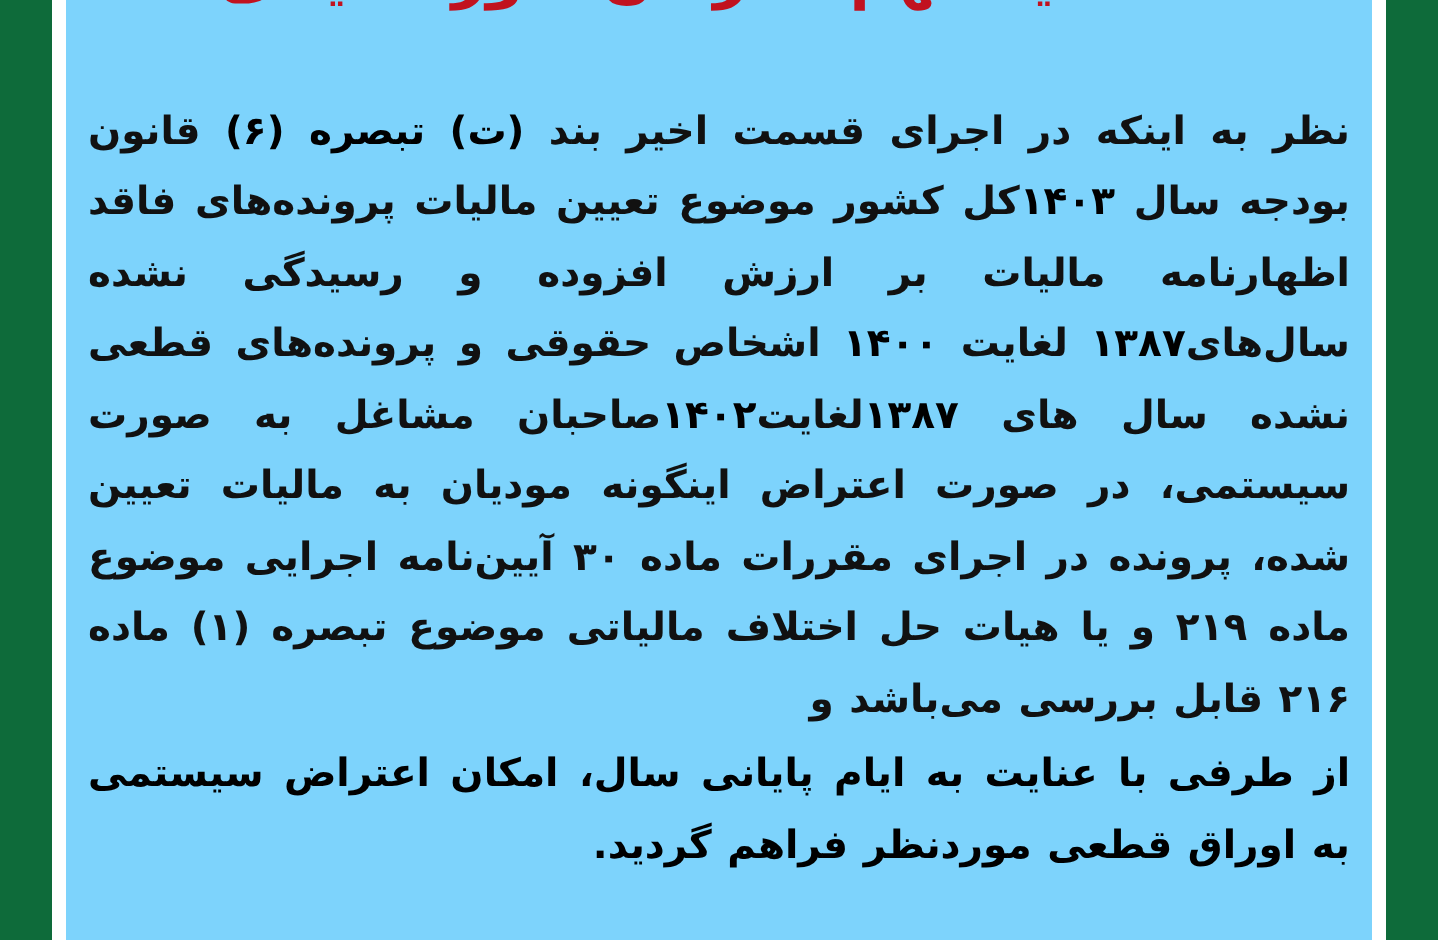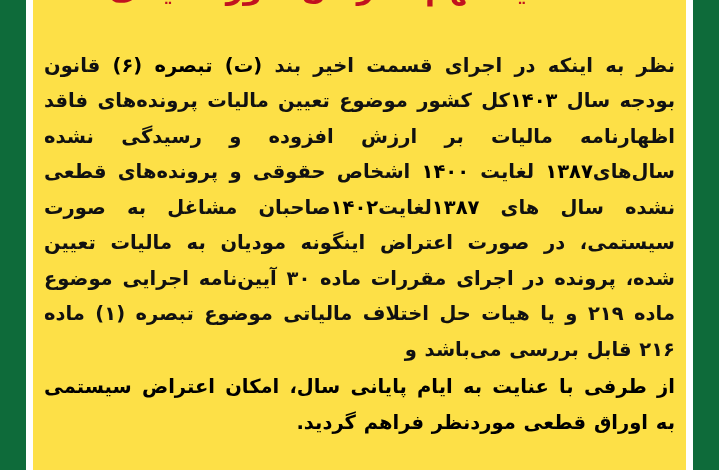--- a/index.html
+++ b/index.html
@@ -10,21 +10,21 @@
     width: 719px;
     height: 470px;
     background: #ffffff;
     font-family: "DejaVu Sans", "Liberation Sans", sans-serif;
     overflow: hidden;
   }
   .poster {
     position: relative;
     width: 719px;
     height: 470px;
-    background: #fde047;
+    background: #7dd3fc;
     box-sizing: border-box;
     overflow: hidden;
   }
   
   .side-bar {
     position: absolute;
     top: 0;
     width: 26px;
     height: 470px;
     background: #0e6b3a;

